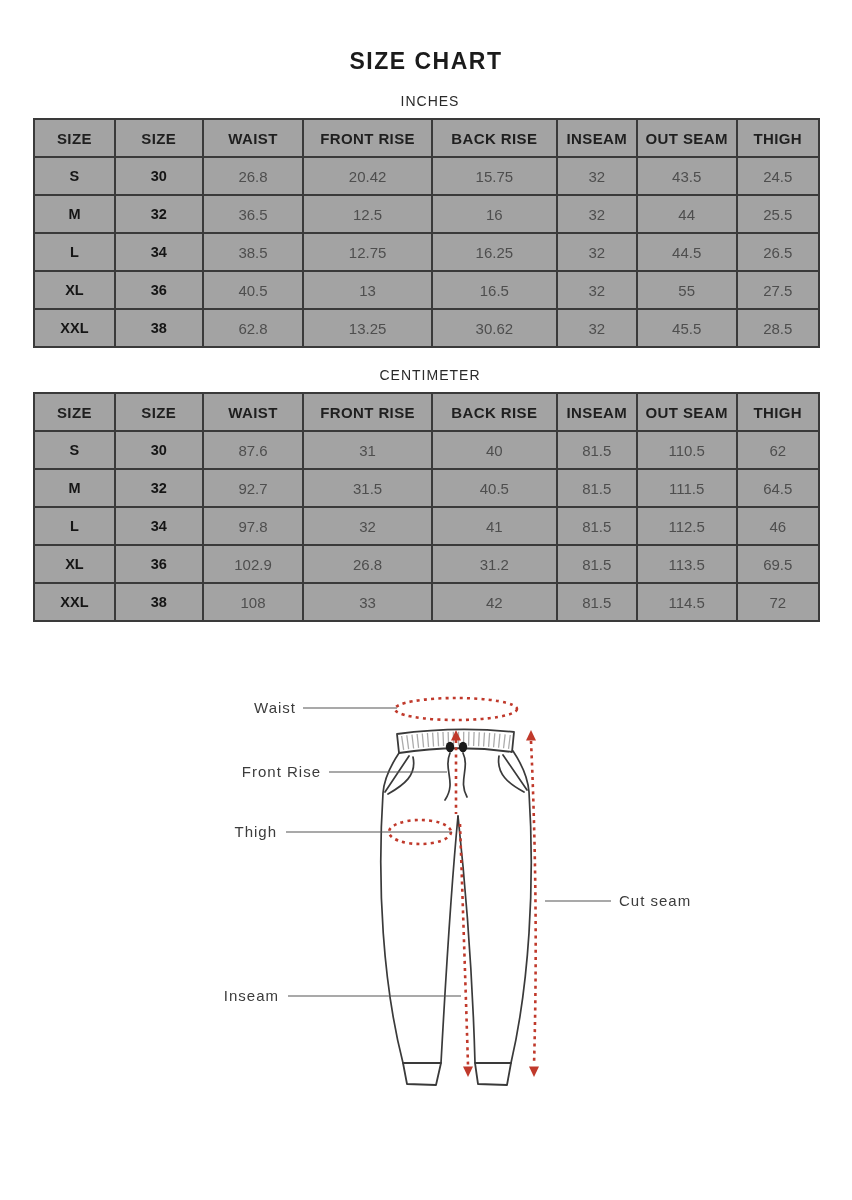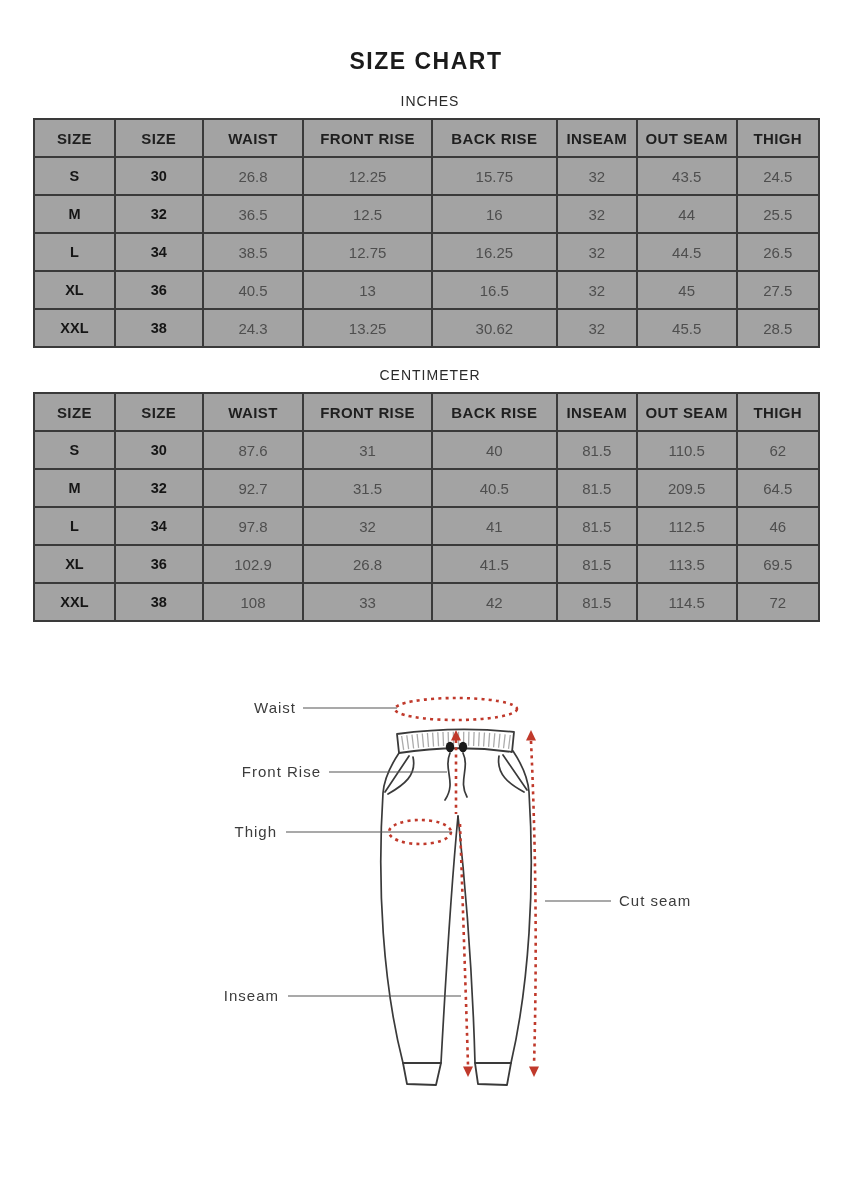--- a/index.html
+++ b/index.html
@@ -64,21 +64,21 @@
         <th>INSEAM</th>
         <th>OUT SEAM</th>
         <th>THIGH</th>
       </tr>
     </thead>
     <tbody>
         <tr>
           <td>S</td>
           <td>30</td>
           <td>26.8</td>
-          <td>12.25</td>
+          <td>20.42</td>
           <td>15.75</td>
           <td>32</td>
           <td>43.5</td>
           <td>24.5</td>
         </tr>
         <tr>
           <td>M</td>
           <td>32</td>
           <td>36.5</td>
           <td>12.5</td>
@@ -97,27 +97,27 @@
           <td>44.5</td>
           <td>26.5</td>
         </tr>
         <tr>
           <td>XL</td>
           <td>36</td>
           <td>40.5</td>
           <td>13</td>
           <td>16.5</td>
           <td>32</td>
-          <td>45</td>
+          <td>55</td>
           <td>27.5</td>
         </tr>
         <tr>
           <td>XXL</td>
           <td>38</td>
-          <td>24.3</td>
+          <td>62.8</td>
           <td>13.25</td>
           <td>30.62</td>
           <td>32</td>
           <td>45.5</td>
           <td>28.5</td>
         </tr>
       </tbody>
   </table>
 
   <div class="unit-label unit-cm">CENTIMETER</div>
@@ -156,39 +156,39 @@
           <td>110.5</td>
           <td>62</td>
         </tr>
         <tr>
           <td>M</td>
           <td>32</td>
           <td>92.7</td>
           <td>31.5</td>
           <td>40.5</td>
           <td>81.5</td>
-          <td>209.5</td>
+          <td>111.5</td>
           <td>64.5</td>
         </tr>
         <tr>
           <td>L</td>
           <td>34</td>
           <td>97.8</td>
           <td>32</td>
           <td>41</td>
           <td>81.5</td>
           <td>112.5</td>
           <td>46</td>
         </tr>
         <tr>
           <td>XL</td>
           <td>36</td>
           <td>102.9</td>
           <td>26.8</td>
-          <td>41.5</td>
+          <td>31.2</td>
           <td>81.5</td>
           <td>113.5</td>
           <td>69.5</td>
         </tr>
         <tr>
           <td>XXL</td>
           <td>38</td>
           <td>108</td>
           <td>33</td>
           <td>42</td>

